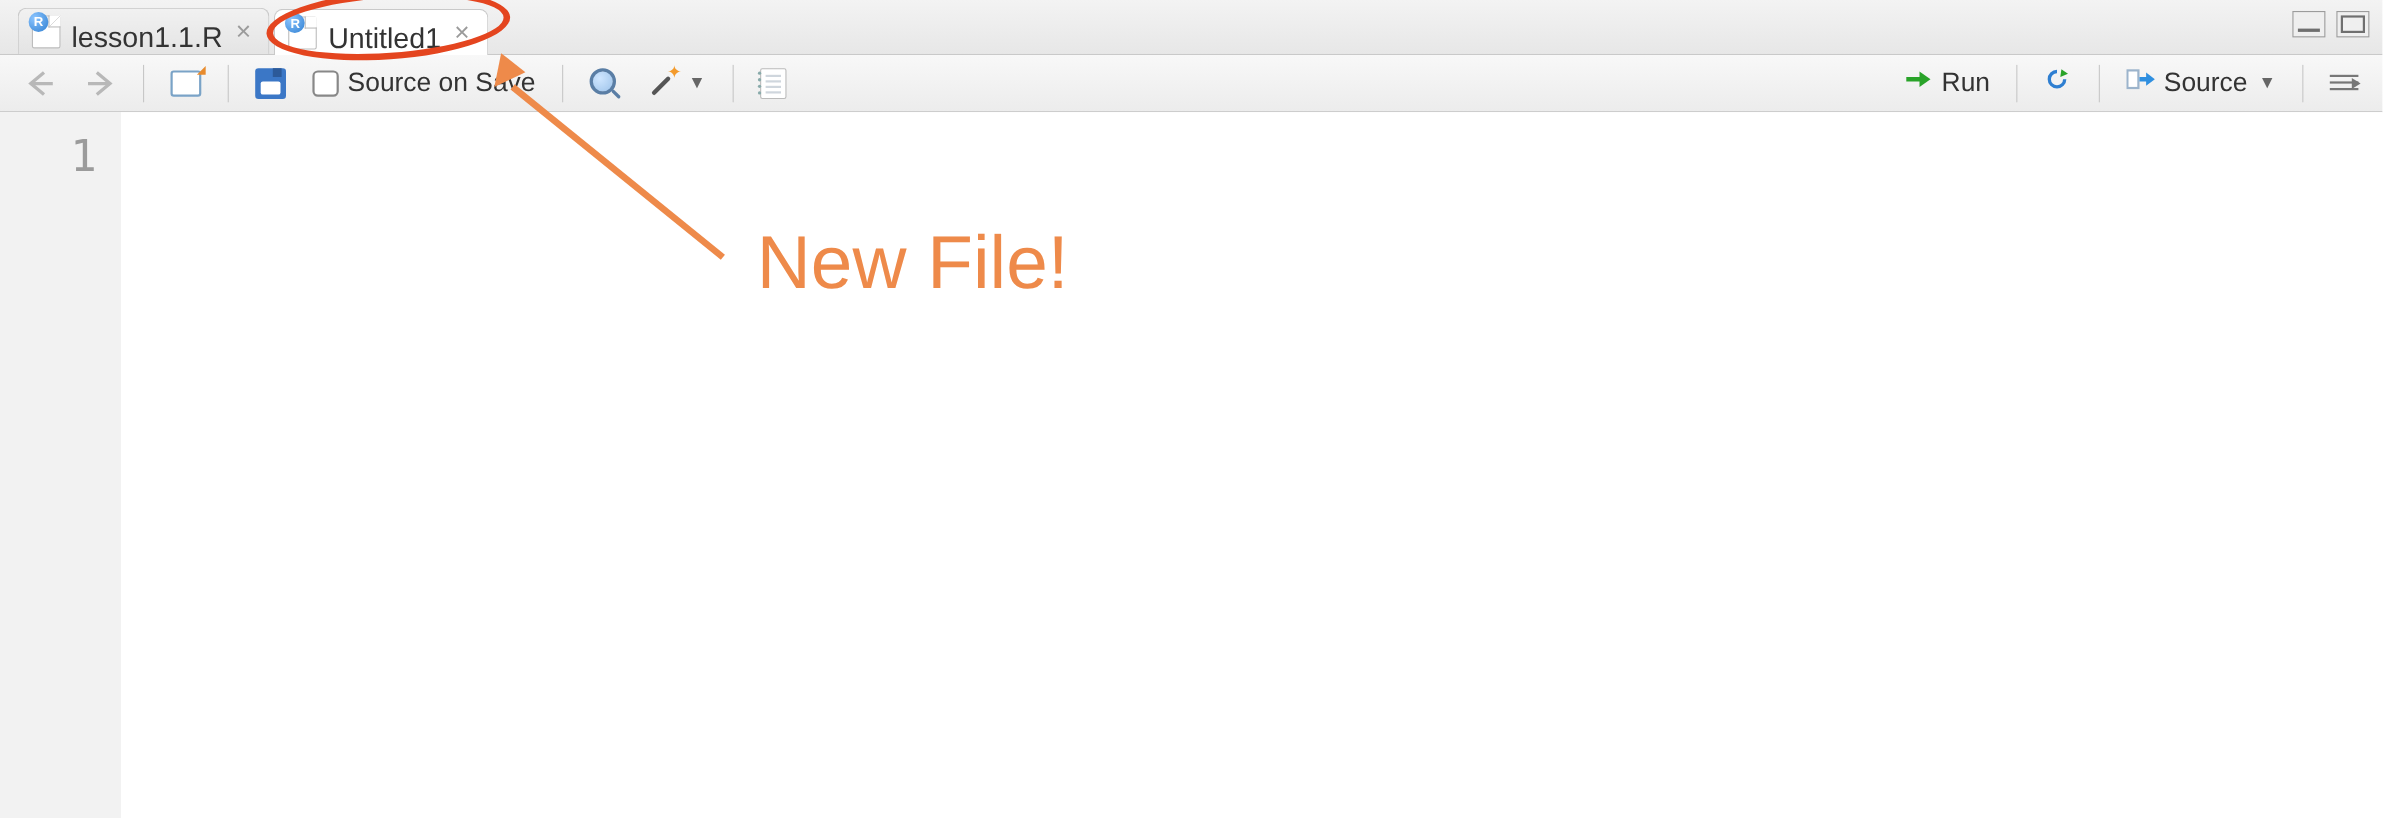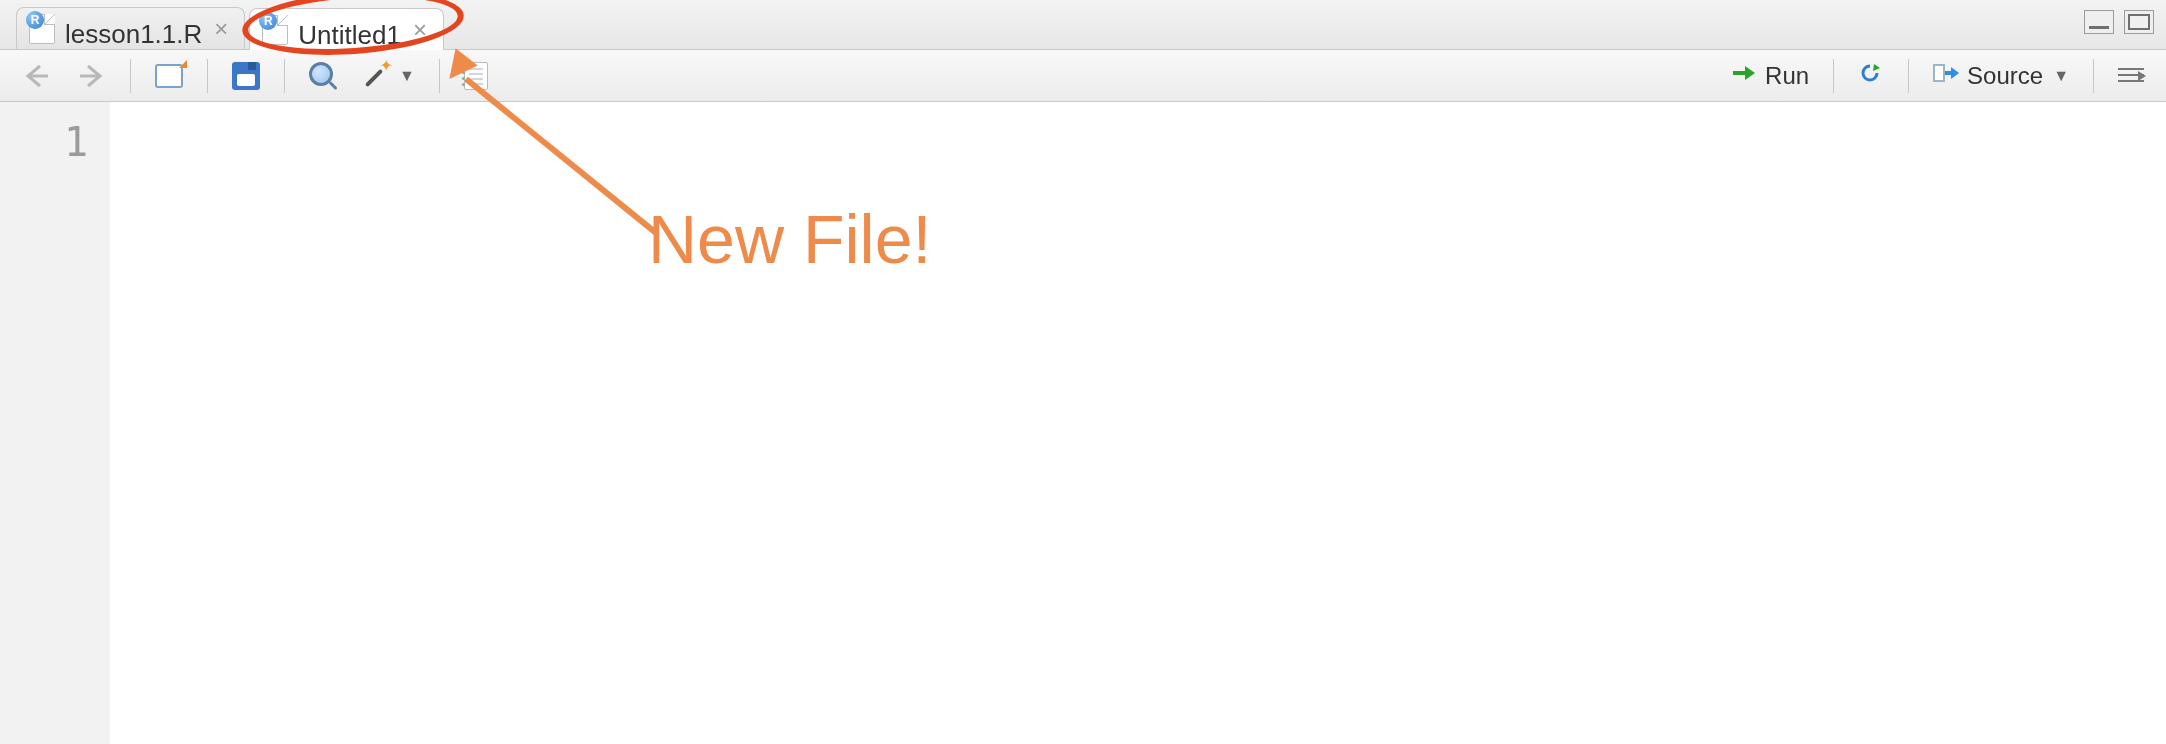--- a/index.html
+++ b/index.html
@@ -187,21 +187,21 @@
   .arrow-line {
     position:absolute; background:#ee8a4a; height:6px; transform-origin:left center;
   }
   .arrow-head {
     position:absolute; width:0; height:0;
     border-right:28px solid #ee8a4a;
     border-top:14px solid transparent;
     border-bottom:14px solid transparent;
   }
   .annot-text {
-    position:absolute; color:#ee8a4a; font: 68px Arial, sans-serif; white-space:nowrap;
+    position:absolute; color:#ee8a4a; font: 68px Arial, sans-serif; white-space:nowrap;margin-left:40px;
   }
 </style>
 </head>
 <body>
 
 <div class="tabbar">
 
   <div class="tab">
     <span class="r-icon">
         <span class="r-badge">R</span>
@@ -244,20 +244,24 @@
   <div class="tbtn">
     <span class="popout-icon"></span>
   </div>
 
   <div class="sep"></div>
 
   <div class="tbtn">
     <span class="floppy-icon"></span>
   </div>
 
+  <div class="tbtn">
+    <span class="checkbox"></span>
+    <span>Source on Save</span>
+  </div>
 
   <div class="sep"></div>
 
   <div class="tbtn">
     <span class="magnifier"></span>
   </div>
 
   <div class="tbtn">
     <span class="wand">
         <span class="spark">✦</span>

